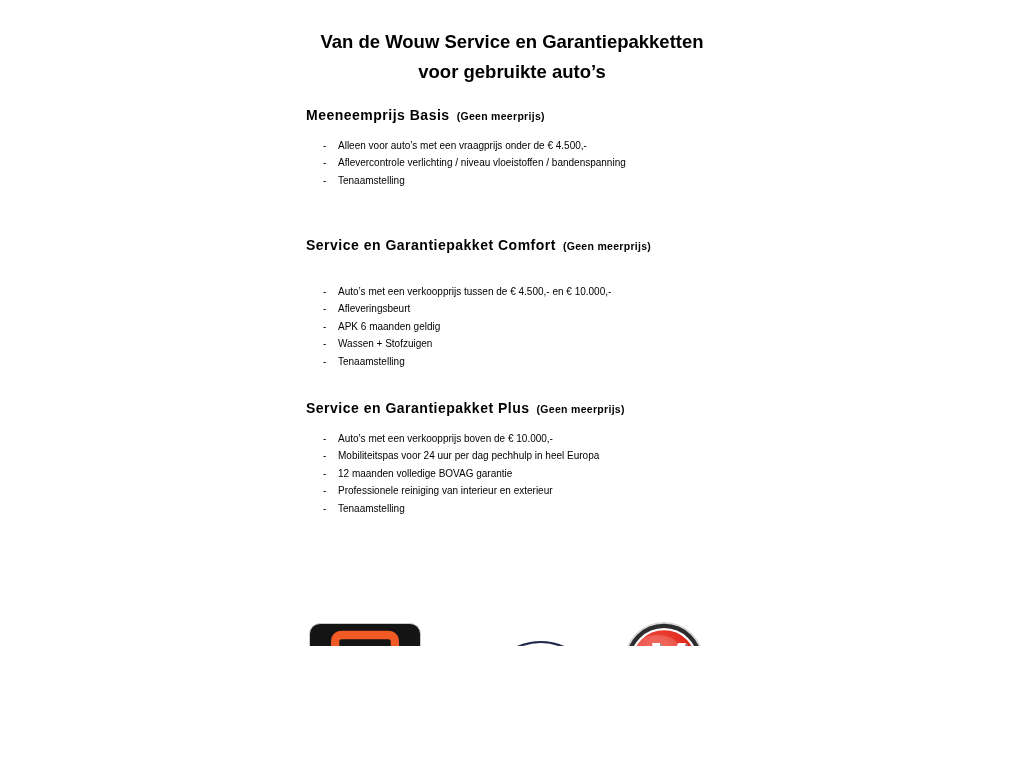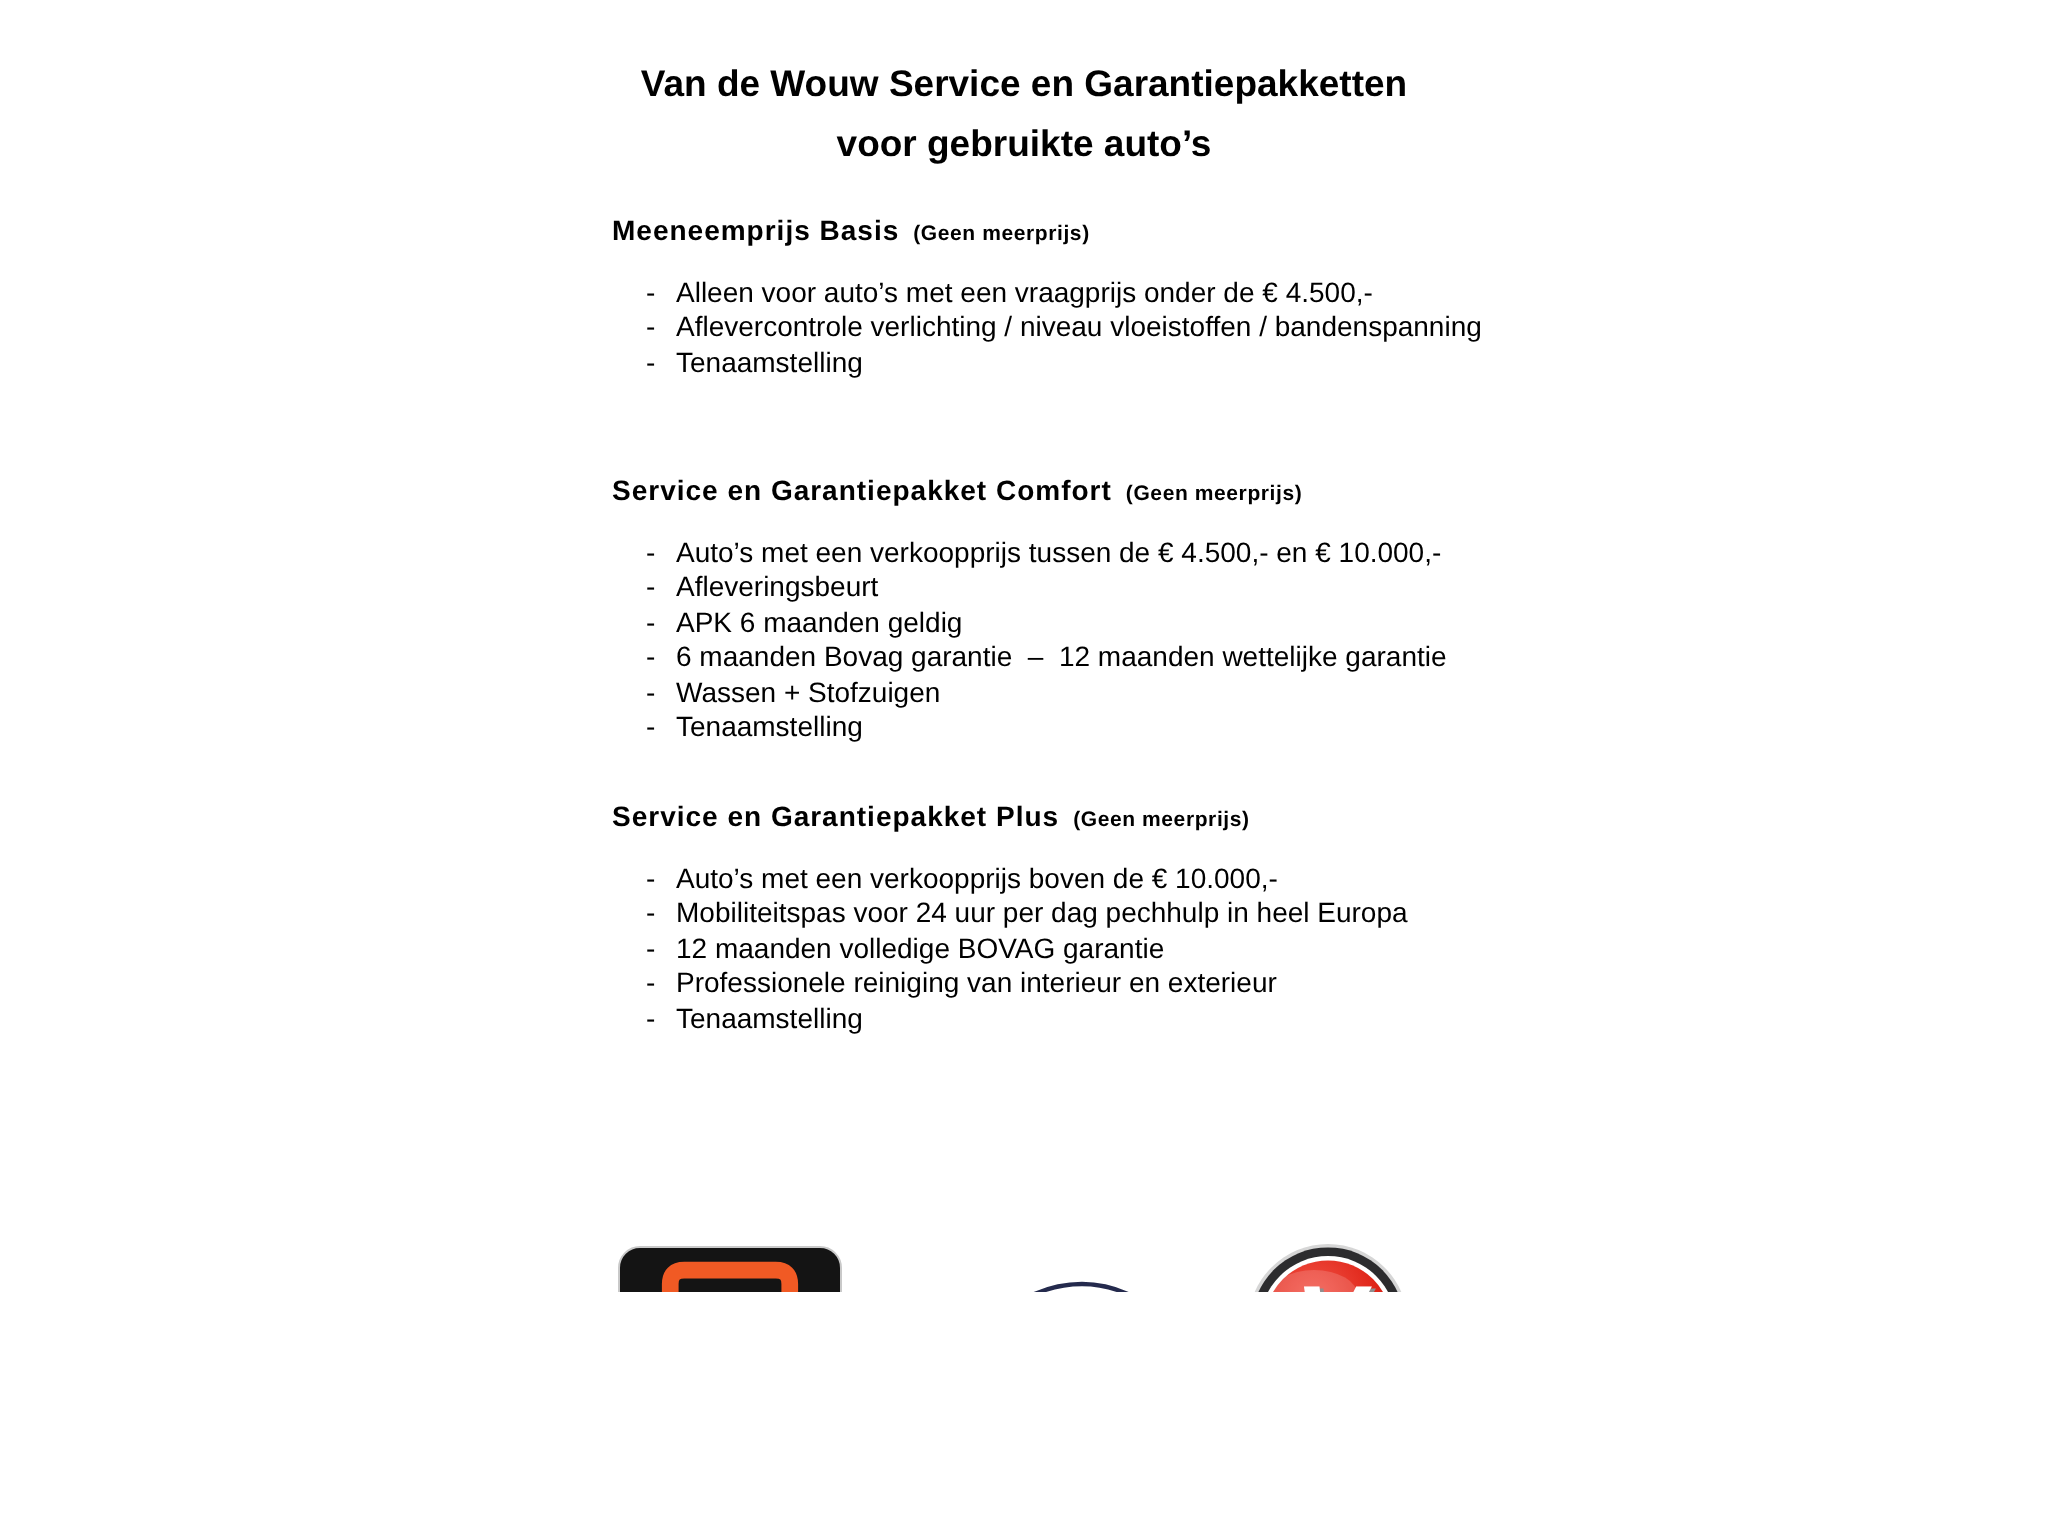--- a/index.html
+++ b/index.html
@@ -33,27 +33,27 @@
   }
   .pkg h2 .h2sub {
     font-size: 10.5px;
     letter-spacing: 0.3px;
     margin-left: 7px;
   }
   .pkg ul {
     margin: 12px 0 0 0;
     padding: 0;
     list-style: none;
-    font-size: 14px;
+    font-size: 10px;
     line-height: 17.4px;
   }
   .pkg-basis   { top: 107px; }
   .pkg-comfort { top: 237px; }
   .pkg-plus    { top: 400px; }
-  .pkg-comfort ul { margin-top: 12px; }
+  .pkg-comfort ul { margin-top: 28px; }
   .pkg-plus ul    { margin-top: 12px; }
   .pkg li {
     position: relative;
     padding-left: 32px;
     white-space: pre-wrap;
   }
   .pkg li::before {
     content: "-";
     position: absolute;
     left: 17px;
@@ -112,21 +112,20 @@
   </section>
 
   <section class="pkg pkg-comfort">
     <h2>
       <span>Service en Garantiepakket Comfort</span><span class="h2sub">(Geen meerprijs)</span>
     </h2>
     <ul>
       <li>Auto’s met een verkoopprijs tussen de € 4.500,- en € 10.000,-</li>
       <li>Afleveringsbeurt</li>
       <li>APK 6 maanden geldig</li>
-      <li>6 maanden Bovag garantie  –  12 maanden wettelijke garantie</li>
       <li>Wassen + Stofzuigen</li>
       <li>Tenaamstelling</li>
     </ul>
   </section>
 
   <section class="pkg pkg-plus">
     <h2>
       <span>Service en Garantiepakket Plus</span><span class="h2sub">(Geen meerprijs)</span>
     </h2>
     <ul>

